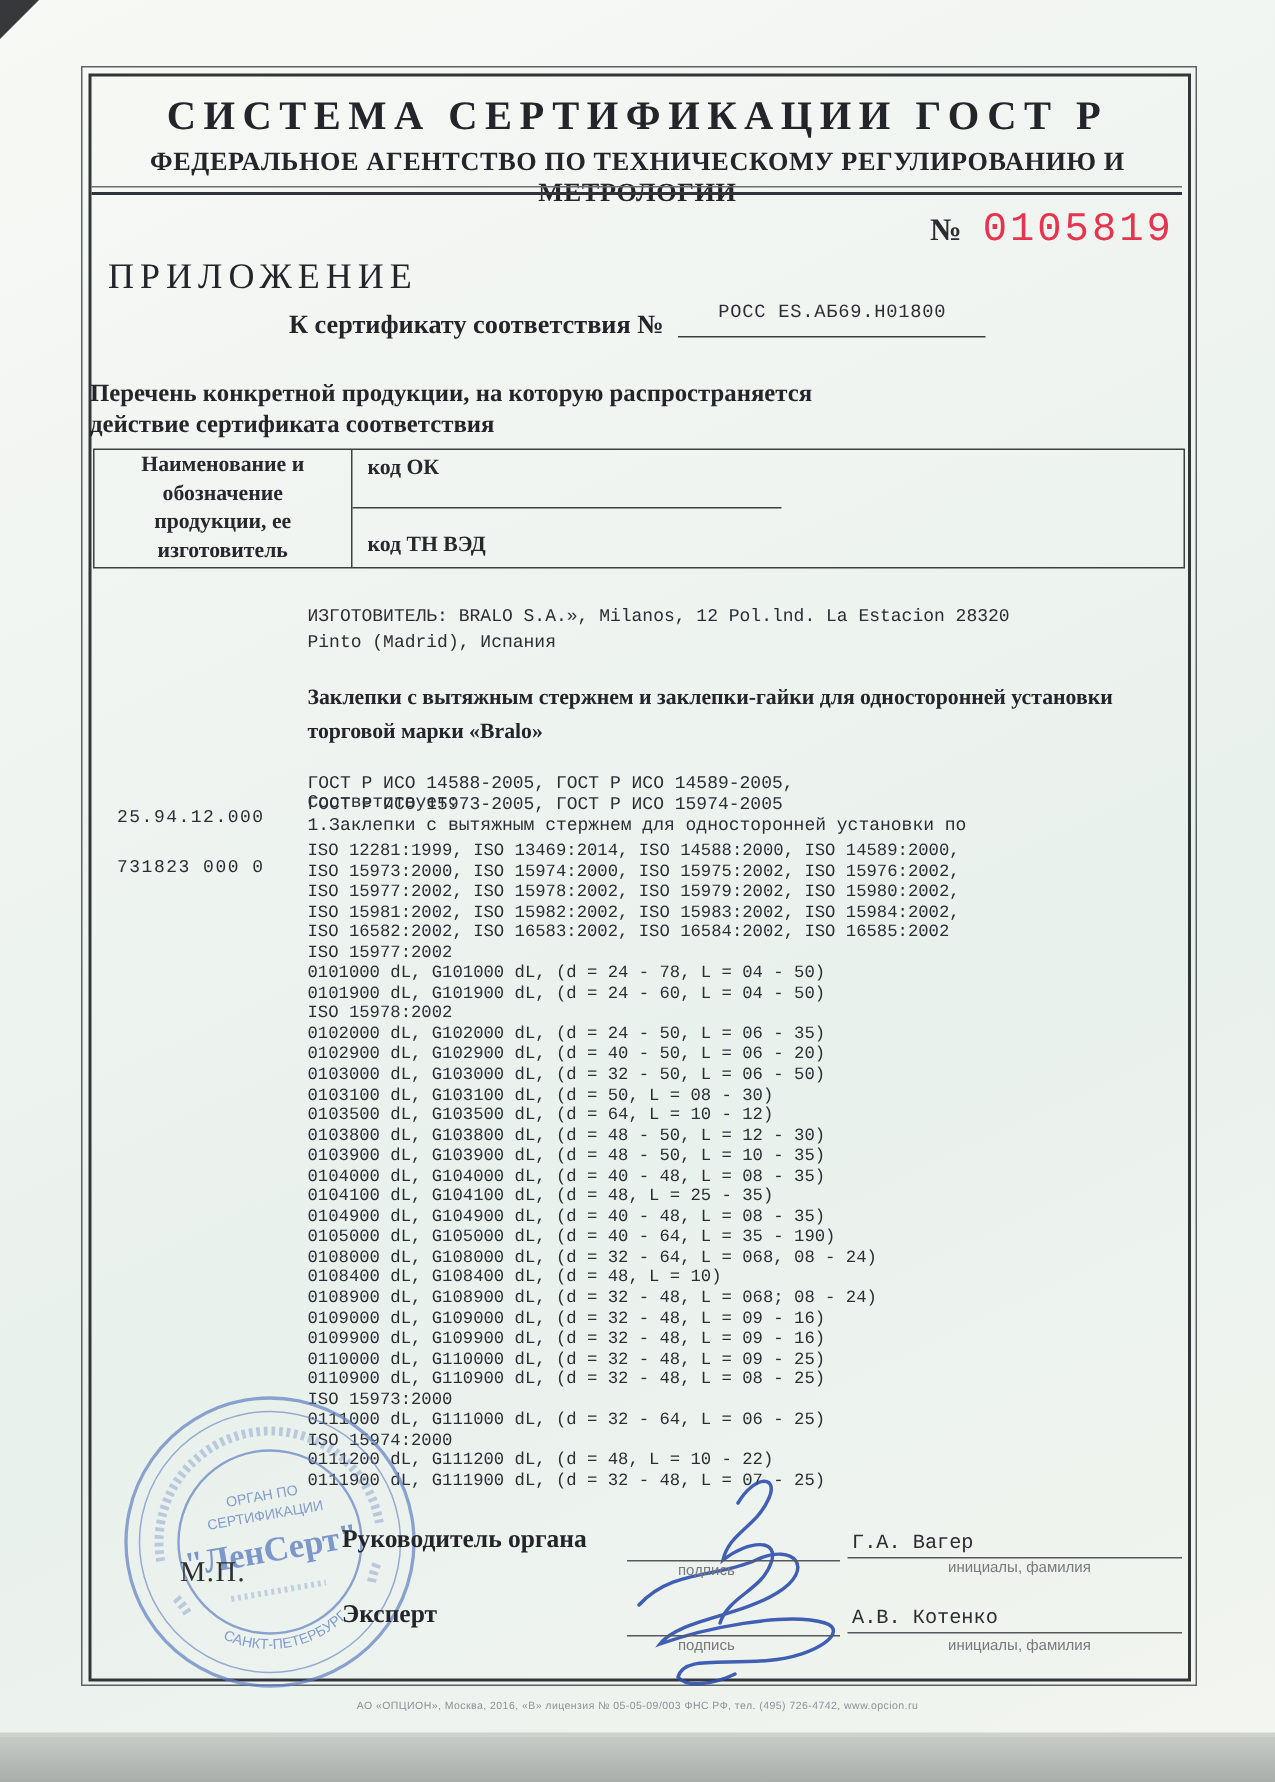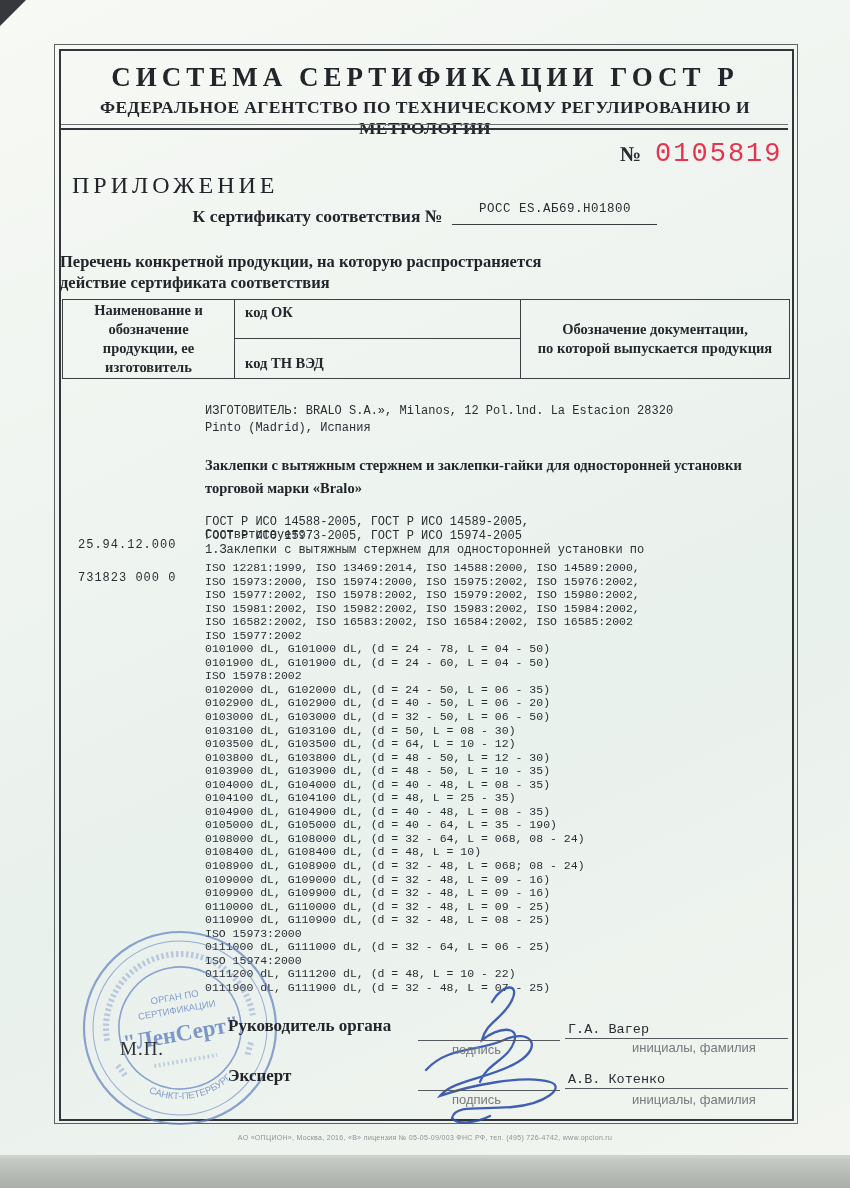--- a/index.html
+++ b/index.html
@@ -75,21 +75,21 @@
   .stamp-wrap{position:absolute;left:78px;top:926px;width:204px;height:204px;
         transform:rotate(-10deg);opacity:.88;}
   .mp-label{position:absolute;left:120px;top:1038px;font-size:19px;letter-spacing:1px;color:#2e3033;}
 
   .role{position:absolute;font-size:17px;font-weight:bold;color:#23252b;}
   .role-head{left:228px;top:1016px;}
   .role-expert{left:228px;top:1066px;}
   .sig-line{position:absolute;border-bottom:1.2px solid #55585c;}
   .sig-line-1{left:418px;top:1016px;width:142px;height:24px;}
   .sig-line-2{left:418px;top:1066px;width:142px;height:24px;}
-  .caption{position:absolute;font-family:"Liberation Sans",sans-serif;font-size:13px;color:#77797c;}
+  .caption{position:absolute;font-family:"Liberation Sans",sans-serif;font-size:10px;color:#77797c;}
   .cap-sig1{left:452px;top:1042px;}
   .cap-sig2{left:452px;top:1092px;}
   .cap-name1{left:632px;top:1040px;}
   .cap-name2{left:632px;top:1092px;}
   .sign-name{position:absolute;font-family:"Liberation Mono",monospace;font-size:13.5px;color:#2b2d33;white-space:pre;}
   .name-1{left:568px;top:1022px;}
   .name-2{left:568px;top:1072px;}
   .name-line{position:absolute;border-bottom:1.2px solid #55585c;}
   .name-line-1{left:565px;top:1016px;width:223px;height:22px;}
   .name-line-2{left:565px;top:1066px;width:223px;height:22px;}
@@ -133,24 +133,20 @@
   </div>
 
   <div class="table">
     <div class="tcol tcol-c">
       <div>Наименование и обозначение</div>
       <div>продукции, ее изготовитель</div>
     </div>
     <div class="tcol tcol1">
       <div class="tcell-top">код ОК</div>
       <div class="tcell-bot">код ТН ВЭД</div>
-    </div>
-    <div class="tcol tcol-c">
-      <div>Обозначение документации,</div>
-      <div>по которой выпускается продукция</div>
     </div>
   </div>
 
   <div class="mono code-ok">25.94.12.000</div>
   <div class="mono code-tnved">731823 000 0</div>
 
   <div class="b-line mono manu1">ИЗГОТОВИТЕЛЬ: BRALO S.A.», Milanos, 12 Pol.lnd. La Estacion 28320</div>
   <div class="b-line mono manu2">Pinto (Madrid), Испания</div>
   <div class="b-line prod prod1">Заклепки с вытяжным стержнем и заклепки-гайки для односторонней установки</div>
   <div class="b-line prod prod2">торговой марки «Bralo»</div>

